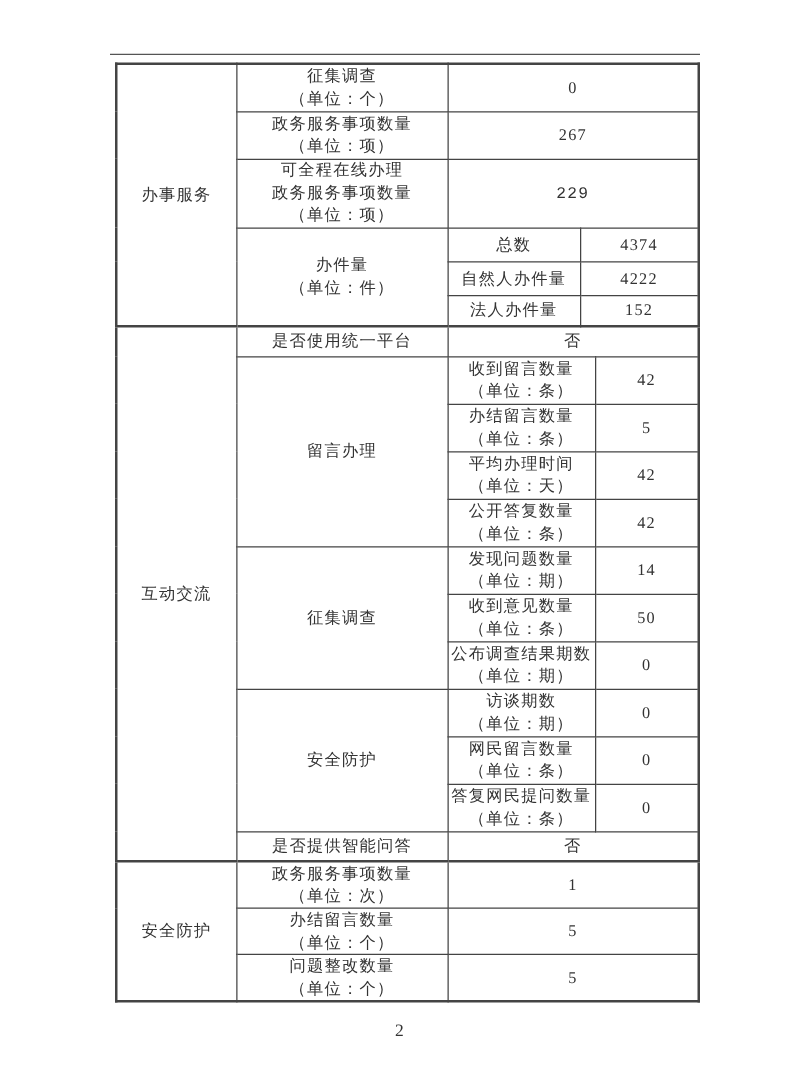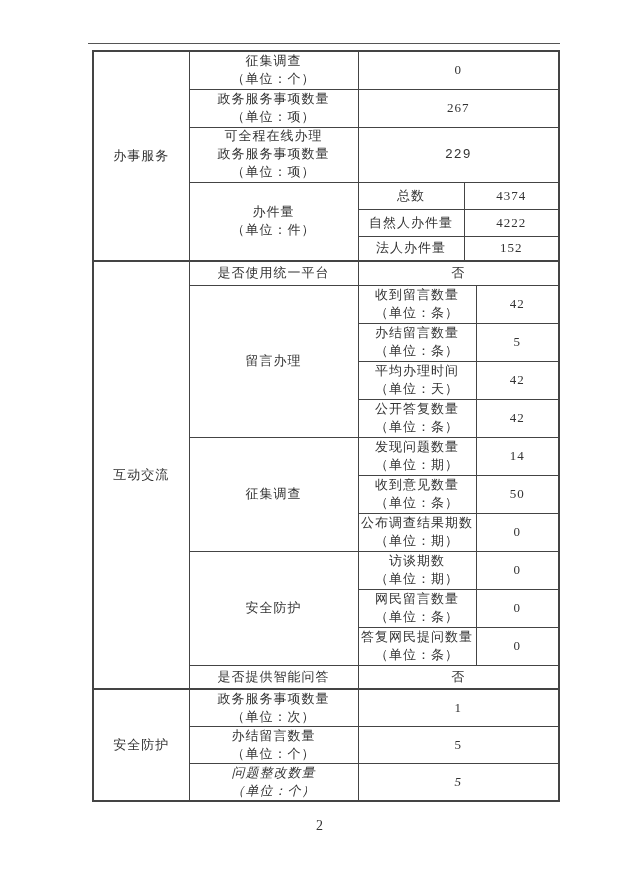--- a/index.html
+++ b/index.html
@@ -34,21 +34,21 @@
     letter-spacing:1px;
     line-height:18px;
     white-space:pre-line;
     padding:0 2px;
     overflow:hidden;
   }
   tr.sec > td{border-top:2px solid var(--line);}
   td.cat-top{vertical-align:top;padding-top:9px;}
   td.val{letter-spacing:0.5px;}
   .h24{height:24px;} .h25{height:25px;} .h27{height:27px;}
-  .h35{height:35px;} .h36{height:36px;font-style:italic;} .h38{height:38px;} .h53{height:53px;font-family:Liberation Mono, monospace;}
+  .h35{height:35px;} .h36{height:36px;} .h38{height:38px;} .h53{height:53px;font-family:Liberation Mono, monospace;}
   .page-num{
     position:absolute;left:0;top:818px;width:639px;
     text-align:center;font-size:14px;color:var(--ink);
   }
 </style>
 </head>
 <body>
 
 <div class="page">
   <div class="cont-rule"></div>

